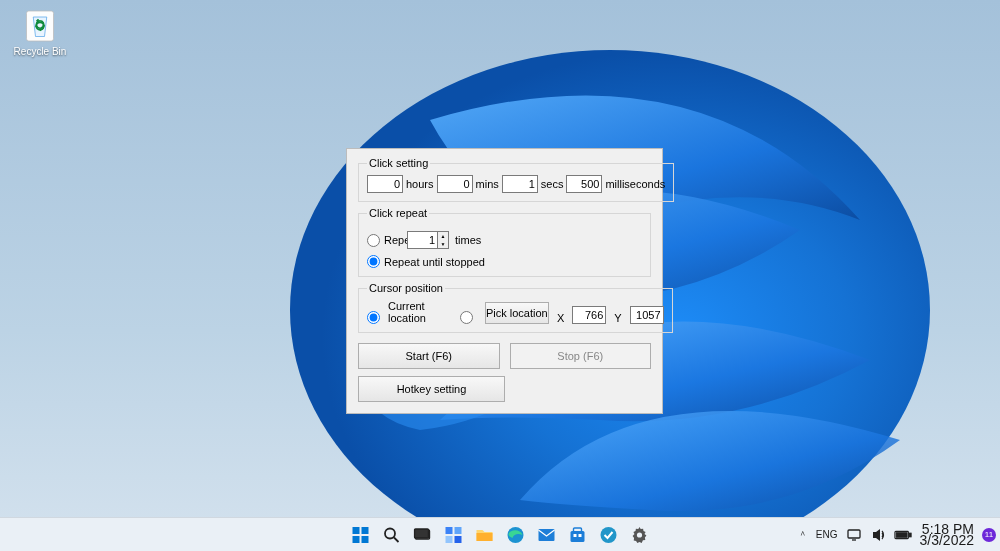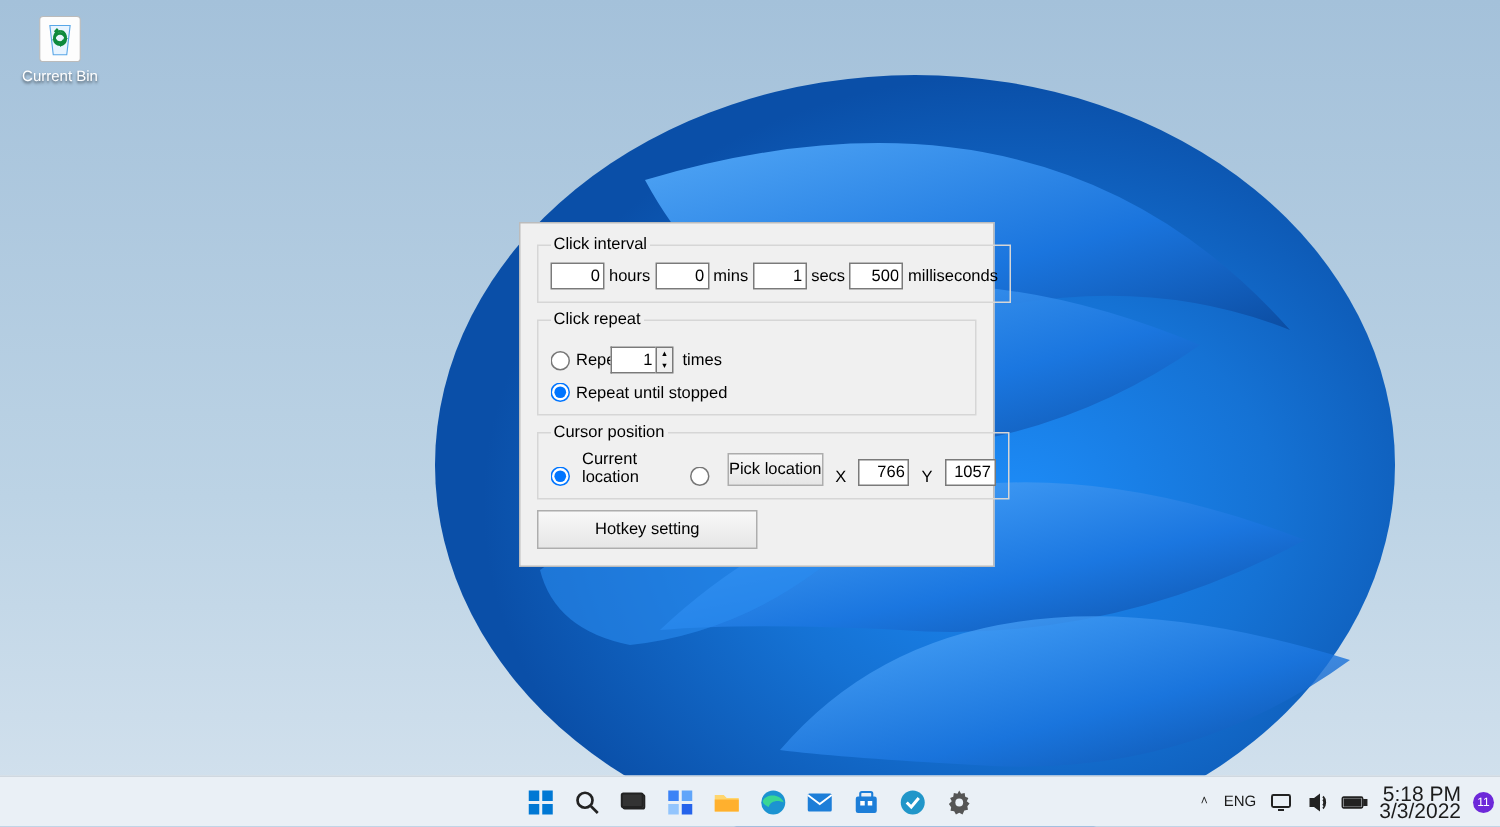--- a/index.html
+++ b/index.html
@@ -79,28 +79,28 @@
 
 <div id="desktop-icons">
   <div class="dicon">
     <svg viewBox="0 0 48 48">
         <rect x="6" y="4" width="36" height="40" rx="3" fill="#fdfdfd" stroke="#bbb"></rect>
         <path d="M15 12 L33 12 L30 38 L18 38 Z" fill="#e8f4ff" stroke="#59a7e8"></path>
         <path d="M24 17a5 5 0 1 0 .1 0M22 15l-2 2 2 2M26 29l2-2-2-2" fill="none" stroke="#0f8a3c" stroke-width="2"></path>
         <circle cx="24" cy="24" r="5" fill="none" stroke="#0f8a3c" stroke-width="2.5"></circle>
         <path d="M19 22l-2 3h4zM29 26l2-3h-4zM24 31l3-2-3-2z" fill="#0f8a3c"></path>
       </svg>
-    <span>Current Bin</span>
+    <span>Recycle Bin</span>
   </div>
 </div>
 
 <div class="win">
 
   <fieldset>
-    <legend>Click interval</legend>
+    <legend>Click setting</legend>
     <div class="interval-row">
       <input class="num" value="0" style="">
       <span class="lbl">hours</span>
       <input class="num" value="0" style="">
       <span class="lbl">mins</span>
       <input class="num" value="1" style="">
       <span class="lbl">secs</span>
       <input class="num" value="500" style="">
       <span class="lbl">milliseconds</span>
     </div>
@@ -139,20 +139,24 @@
       <span style="flex:1"></span>
       <input type="radio" name="cur" style="">
       <button class="pick-btn">Pick location</button>
       <span>X</span>
       <input class="num" style="width: 34px;" value="766">
       <span>Y</span>
       <input class="num" style="width: 34px;" value="1057">
     </div>
   </fieldset>
 
+  <div class="actions">
+    <button class="btn big">Start (F6)</button>
+    <button class="btn big" disabled="">Stop (F6)</button>
+  </div>
   <div class="actions2">
     <button class="btn">Hotkey setting</button>
   </div>
 </div>
 
 <div class="taskbar">
   <div class="tb-center">
     <div class="tb-item">
         <svg viewBox="0 0 18 18">
           <rect x="1" y="1" width="7" height="7" fill="#0078d4"></rect>

